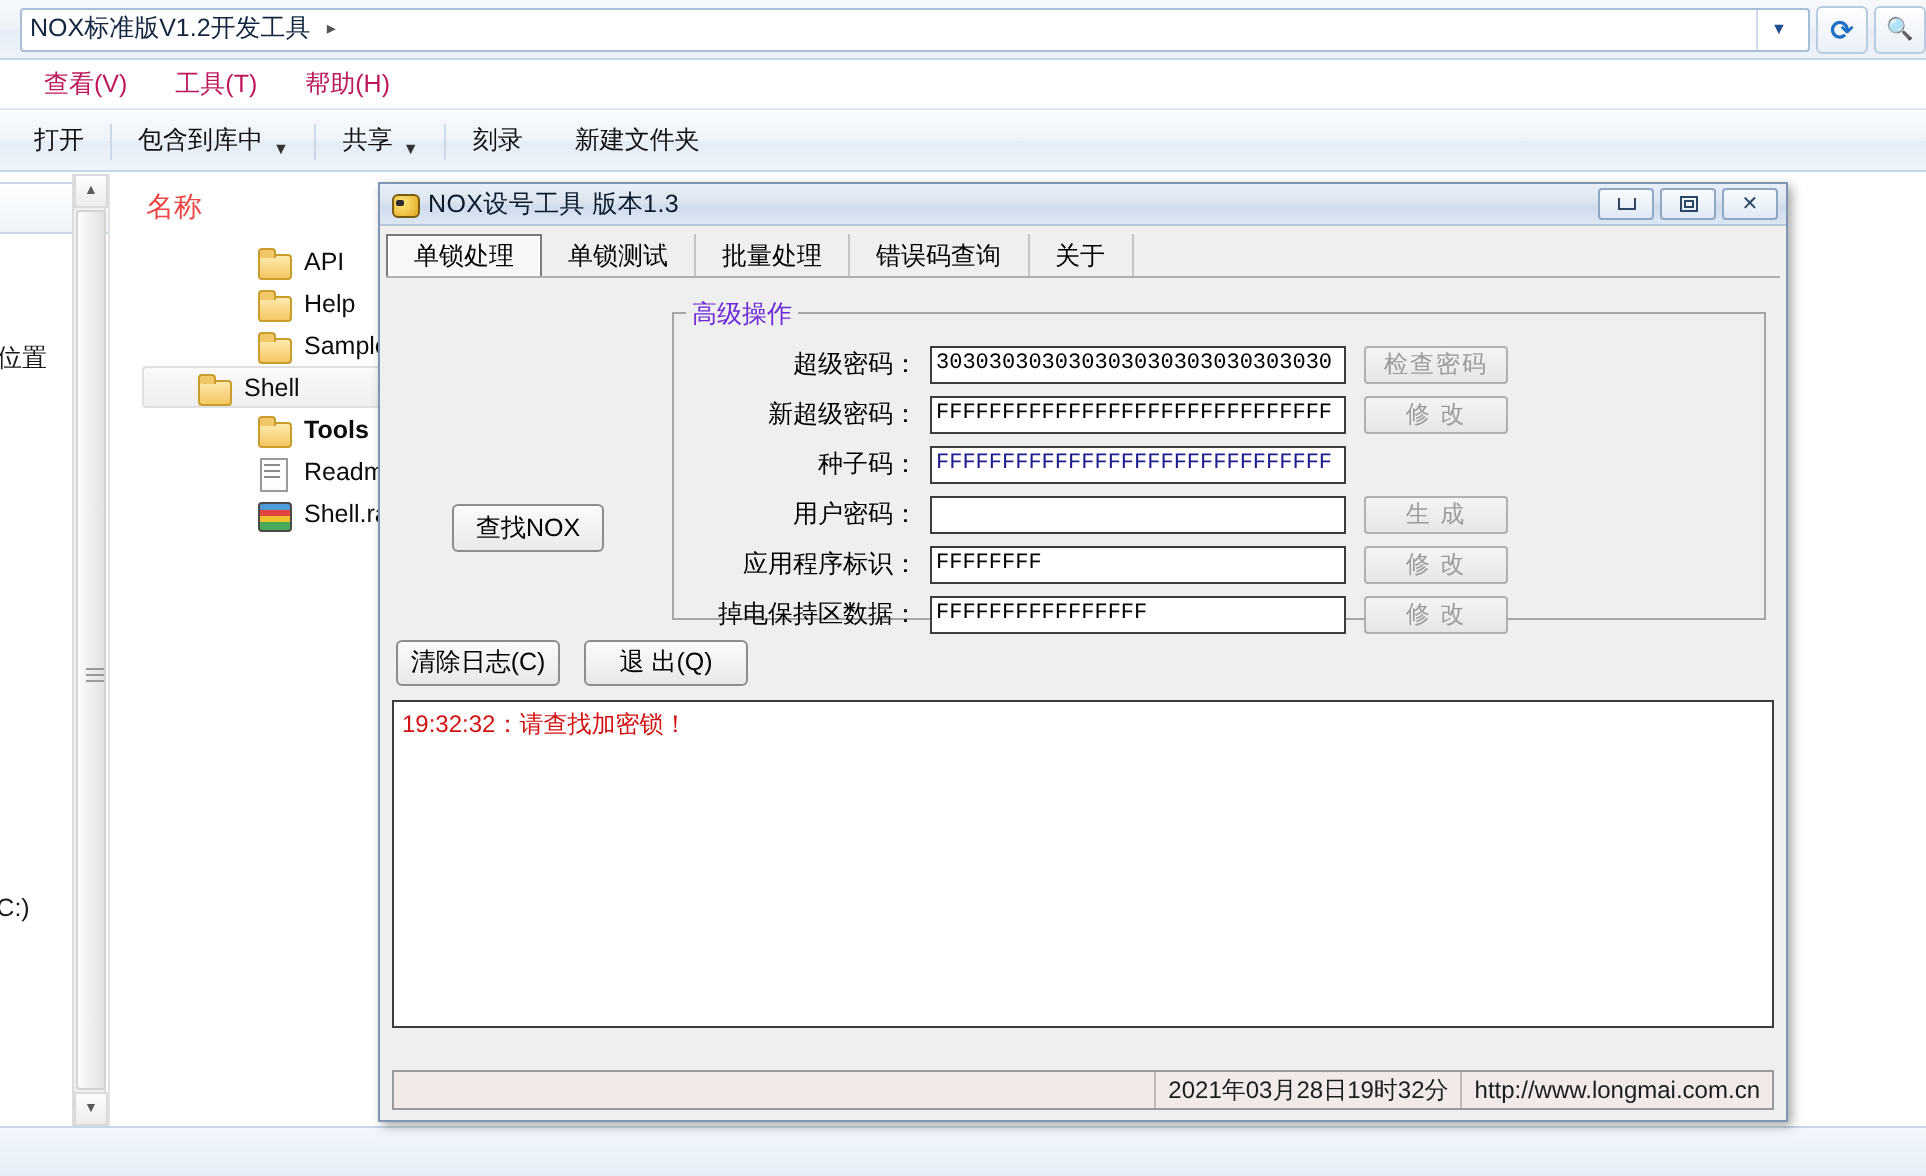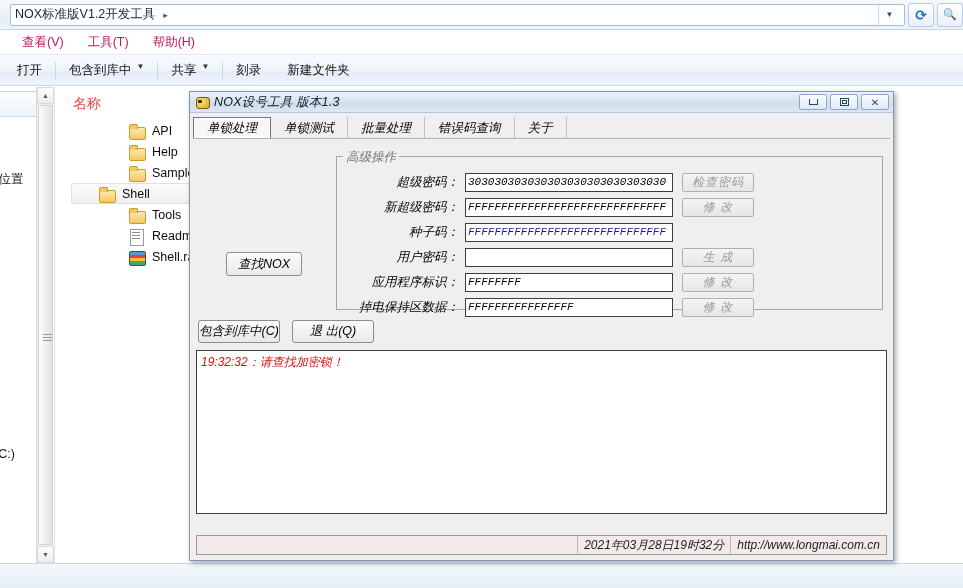--- a/index.html
+++ b/index.html
@@ -47,21 +47,21 @@
     display:flex; align-items:center; padding-left:10px;
   }
   .menu-row .mi { padding:0 12px; font-size:12.5px; color:#be185d; }
 
   .cmd-row {
     position:absolute; left:0; top:56px; width:963px; height:30px;
     background:linear-gradient(to bottom,#f7fafd 0%,#eef4fa 50%,#e4ecf6 51%,#eff5fb 100%);
     border-bottom:1px solid #c8d7e8;
     display:flex; align-items:center; padding-left:4px;
   }
-  .cmd-row .ci { padding:0 13px; font-size:12.5px; color:#101010; display:flex; align-items:flex-start; gap:5px;}
+  .cmd-row .ci { padding:0 13px; font-size:12.5px; color:#101010; display:flex; align-items:flex-end; gap:5px;}
   .cmd-row .ci .car { font-size:8px; color:#333; }
   .cmd-sep { width:1px; height:18px; background:#ccd8e6; }
 
   .body-area { position:absolute; left:0; top:87px; width:963px; height:476px; background:#fff; }
 
   
   .nav-frag { position:absolute; left:0; top:0; width:60px; height:476px; background:#fff; }
   .nav-card { position:absolute; left:-22px; top:4px; width:90px; height:26px;
               background:linear-gradient(to bottom,#fdfefe,#eef3f9); border:1px solid #c8d6e6;
               border-radius:3px 3px 0 0; }
@@ -101,21 +101,20 @@
   .ic-rar::before { content:""; position:absolute; left:0px; top:1px; width:15px; height:13px;
       background:linear-gradient(to bottom,#4f9bd8 0 3px,#e2433c 3px 6px,#f0c02e 6px 9px,#49a95a 9px 13px);
       border:1px solid #4a4a4a; border-radius:2px; }
 
   
   #nox-dialog {
     position:absolute; left:189px; top:91px; width:705px; height:470px;
     background:#efefef;
     border:1px solid #7d96b4;
     box-shadow: 2px 2px 5px rgba(0,0,0,0.35);
-    font-style: italic;
   }
   .dlg-title {
     height:21px; background:linear-gradient(to bottom,#e9eff7 0%,#dbe5f0 45%,#cfdcec 55%,#dde7f3 100%);
     border-bottom:1px solid #b6c6da;
     display:flex; align-items:center; padding-left:5px;
   }
   .dlg-ico { width:15px; height:14px; position:relative; margin-right:4px; flex:none; }
   .dlg-ico::before{content:"";position:absolute;left:1px;top:2px;width:12px;height:10px;
      background:radial-gradient(circle at 35% 35%,#ffe87a,#e0a421);border:1px solid #7a5c10;border-radius:3px;}
   .dlg-ico::after{content:"";position:absolute;left:3px;top:5px;width:4px;height:3px;background:#2a2a2a;border-radius:1px;}
@@ -133,21 +132,21 @@
   .tabstrip::after { content:""; position:absolute; left:3px; right:3px; bottom:0; height:1px; background:#b0b0b0; }
   .tab { height:22px; padding:0 13px; display:flex; align-items:center; justify-content:center;
          font-size:12.5px; color:#000; border-right:1px solid #c3c3c3; background:#efefef; }
   .tab.active { border:1px solid #7a7a7a; background:#f7f7f7; box-shadow: inset 0 0 0 1px #ffffff; }
 
   .dlg-body { position:absolute; left:3px; top:50px; right:3px; bottom:3px; background:#efefef; }
 
   
   .grp { position:absolute; left:143px; top:14px; width:547px; height:154px;
          border:1px solid #a6a6a6; }
-  .grp-legend { position:absolute; left:6px; top:-8px; background:#efefef; padding:0 3px; font-size:12.5px; color:#737373; }
+  .grp-legend { position:absolute; left:6px; top:-8px; background:#efefef; padding:0 3px; font-size:12.5px; color:#6d28d9; }
 
   .frow { position:absolute; left:0; height:19px; display:flex; align-items:center; }
   .flabel { width:128px; text-align:right; padding-right:6px; font-size:12.5px; color:#000; }
   .finput {
     width:208px; height:19px; background:#fff; border:1px solid #3c3c3c;
     font-family:"Liberation Mono","DejaVu Sans Mono",monospace; font-size:11px;
     color:#000; padding:0 2px; line-height:17px; white-space:nowrap; overflow:hidden;
   }
   .finput.seed { color:#1c1c8c; }
   .fbtn {
@@ -285,21 +284,21 @@
         <span>API</span>
       </div>
       <div class="fitem" style="top:75px;width:175px;">
         <span class="ficon ic-folder"></span>
         <span>Sample</span>
       </div>
       <div class="fitem sel" style="top:96px;width:175px;padding-left:27px;">
         <span class="ficon ic-folder"></span>
         <span>Shell</span>
       </div>
-      <div class="fitem" style="top:117px;width:175px;">
+      <div class="fitem" style="top:117px;width:175px;font-weight:bold;">
         <span class="ficon ic-folder"></span>
         <span>Tools</span>
       </div>
       <div class="fitem" style="top:138px;width:175px;">
         <span class="ficon ic-txt"></span>
         <span>Readme.txt</span>
       </div>
       <div class="fitem" style="top:159px;width:175px;">
         <span class="ficon ic-rar"></span>
         <span>Shell.rar</span>
@@ -374,21 +373,21 @@
         <span class="fbtn">修  改</span>
       </div>
 
       <div class="frow" style="top:141px;">
         <span class="flabel">掉电保持区数据：</span>
         <span class="finput">FFFFFFFFFFFFFFFF</span>
         <span class="fbtn">修  改</span>
       </div>
     </div>
 
-    <div class="actbtn" id="btn-clear">包含到库中(C)</div>
+    <div class="actbtn" id="btn-clear">清除日志(C)</div>
     <div class="actbtn" id="btn-exit">退  出(Q)</div>
 
     <div class="logbox">
       <div class="logline">19:32:32：请查找加密锁！</div>
     </div>
 
     <div class="statusbar">
       <div class="st-cell">2021年03月28日19时32分</div>
       <div class="st-cell">http://www.longmai.com.cn</div>
     </div>

